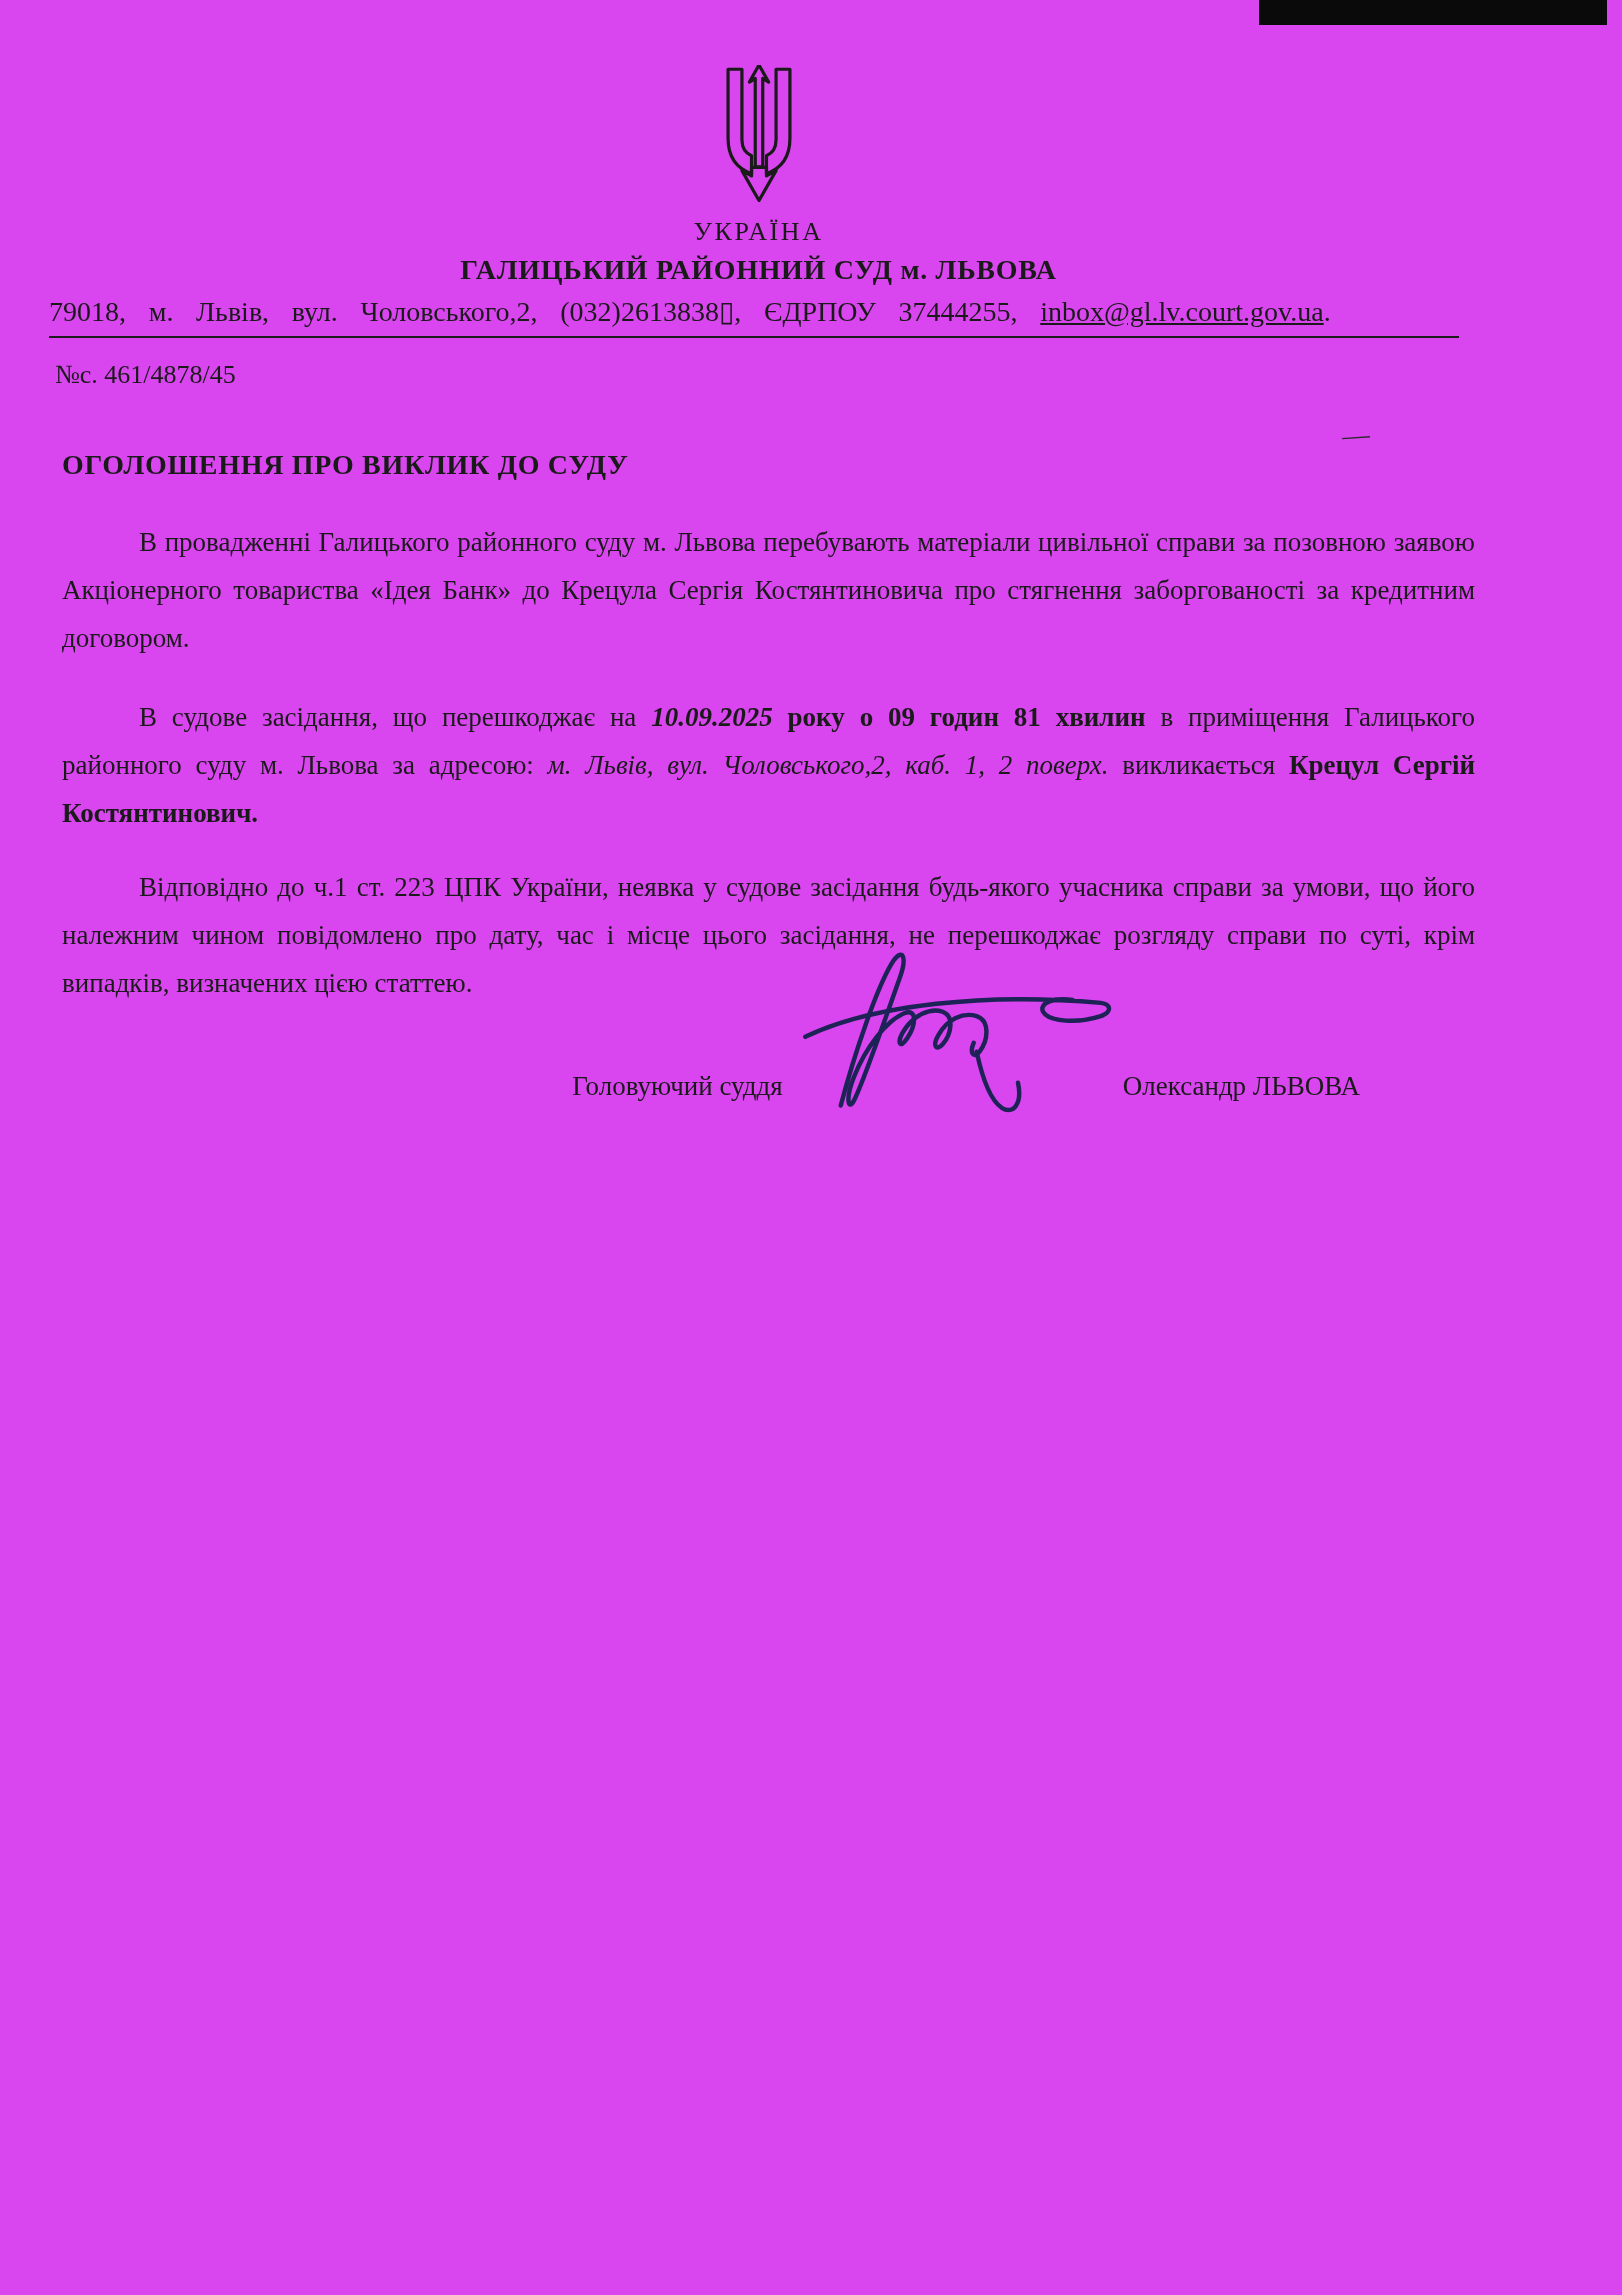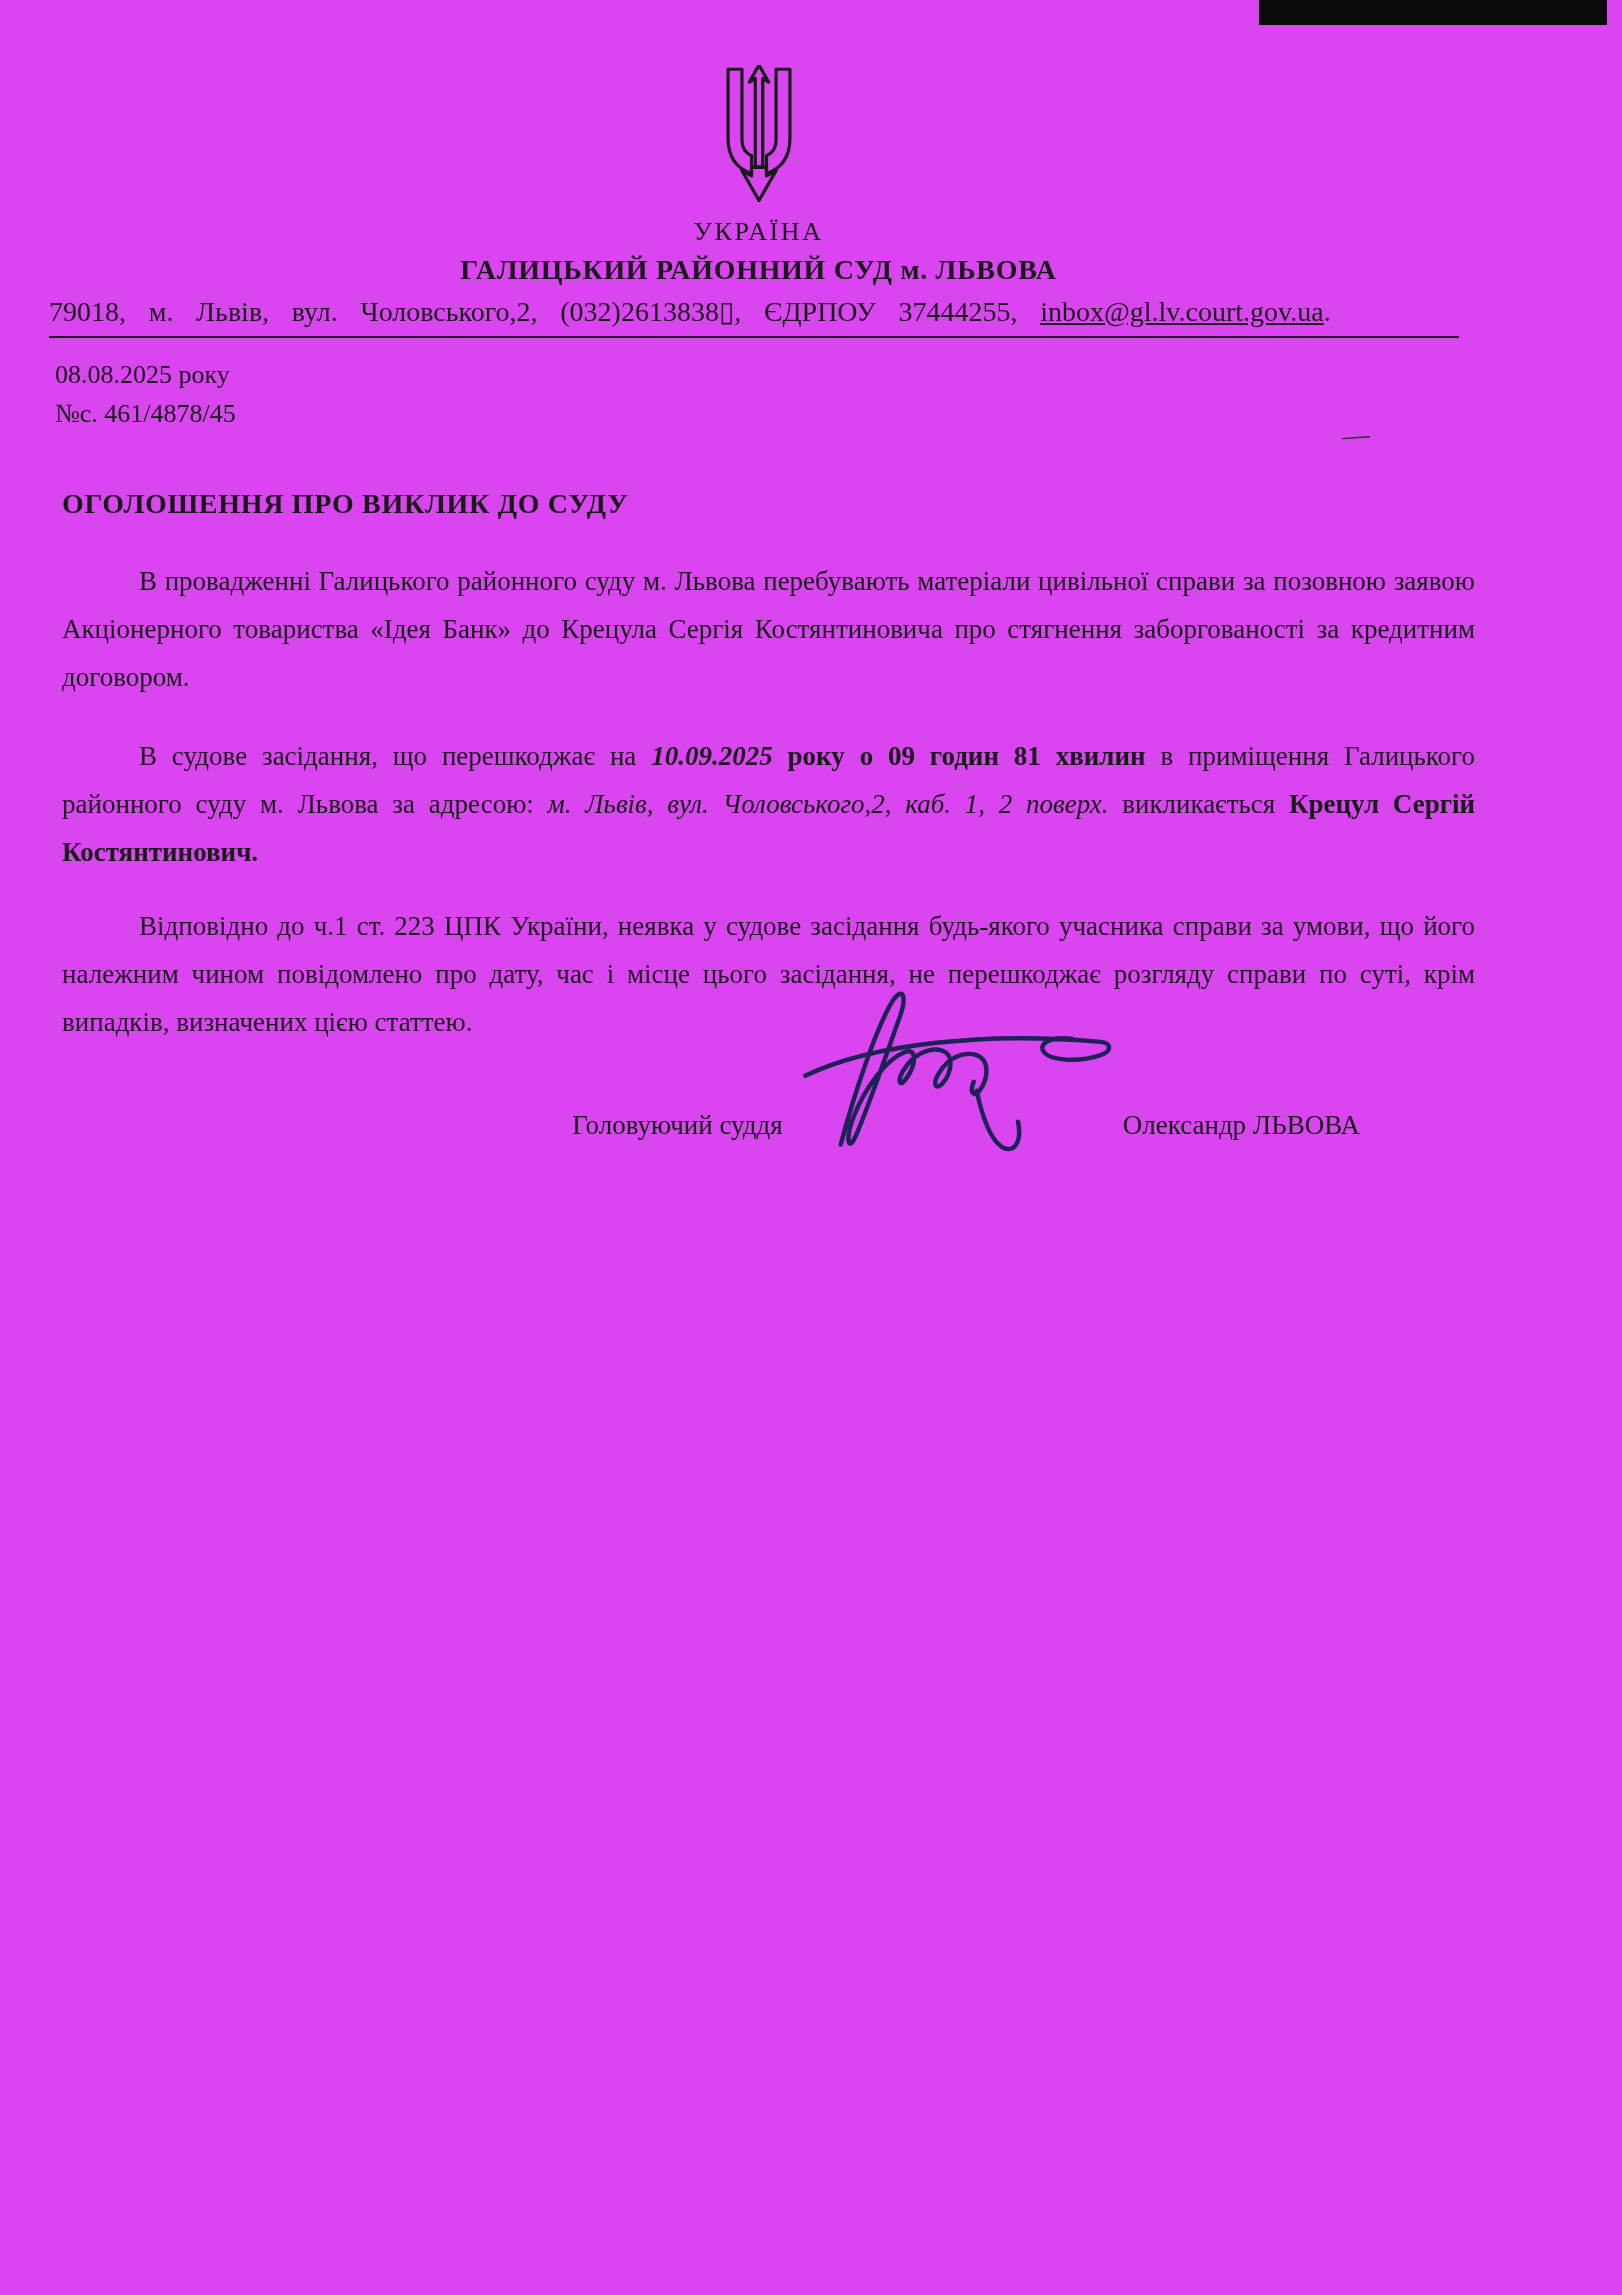--- a/index.html
+++ b/index.html
@@ -126,21 +126,20 @@
           <path d="M43 104 v-8 h14 v8 l9 -5 -16 28 -16 -28 z"></path>
         </g>
       </svg>
     </div>
     <div class="country">УКРАЇНА</div>
     <div class="court-name">ГАЛИЦЬКИЙ РАЙОННИЙ СУД м. ЛЬВОВА</div>
     <div class="address-line"><span>79018, м. Львів, вул. Чоловського,2, (032)2613838▯, ЄДРПОУ 37444255, </span><span class="email">inbox@gl.lv.court.gov.ua</span><span>.</span></div>
   </div>
 
   <div class="meta">
-    <div>08.08.2025 року</div>
     <div>№с. 461/4878/45</div>
   </div>
 
   <div class="pen-mark">—</div>
 
   <div class="title">ОГОЛОШЕННЯ ПРО ВИКЛИК ДО СУДУ</div>
 
   <p class="para p1">В провадженні Галицького районного суду м. Львова перебувають матеріали цивільної справи за позовною заявою Акціонерного товариства «Ідея Банк» до Крецула Сергія Костянтиновича про стягнення заборгованості за кредитним договором.</p>
 
   <p class="para p2"><span>В судове засідання, що перешкоджає на </span><b><i>10.09.2025</i></b><b> року о 09 годин 81 хвилин</b><span> в приміщення Галицького районного суду м. Львова за адресою: </span><i>м. Львів, вул. Чоловського,2, каб. 1, 2 поверх.</i><span> викликається </span><b>Крецул Сергій Костянтинович.</b></p>

